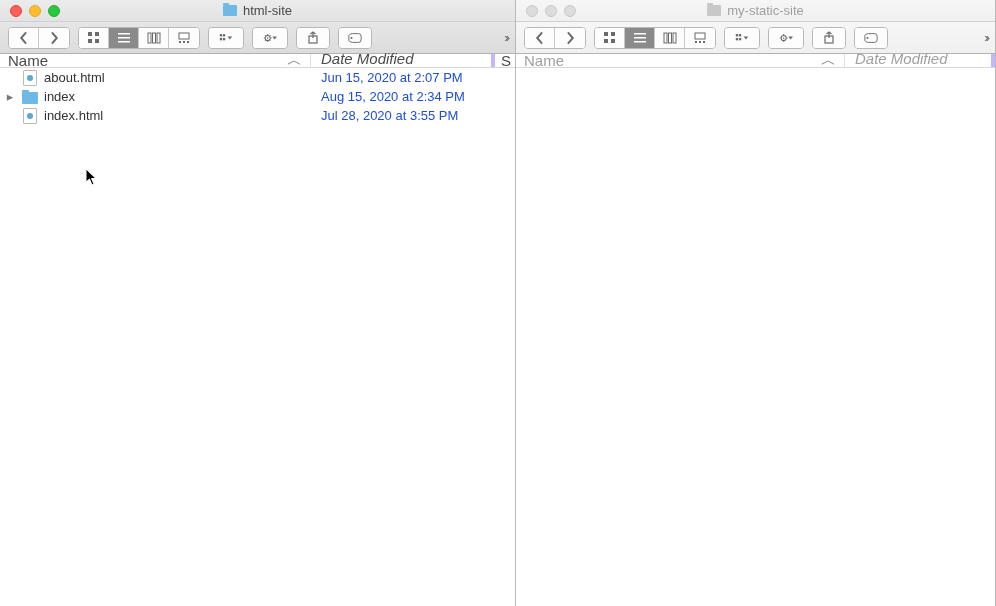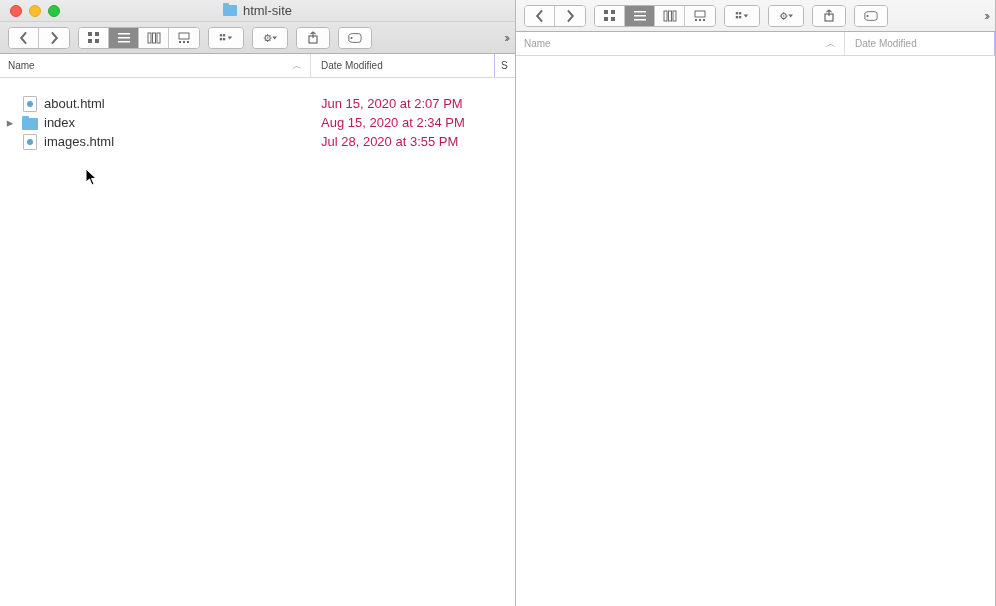--- a/index.html
+++ b/index.html
@@ -114,54 +114,54 @@
       color:#fff;
     }
     .btn.single{width:32px;}
     .btn svg{width:14px;height:14px;}
     .btn.wider{width:34px;}
     .spacer{flex:1;}
     .chev-double{font-size:13px;letter-spacing:-3px;color:#6a6a6a;}
 
     
     .header-row{
-      height:24px;
+      height:14px;
       border-bottom:1px solid #d8d8d8;
       display:flex;
       align-items:center;
-      font-size:10px;
+      font-size:15px;
       color:#4a4a4a;
     }
     .col-name{
       flex:1;
       padding-left:8px;
       display:flex;
       align-items:center;
       justify-content:space-between;
       border-right:1px solid #e0e0e0;
       padding-right:8px;
       height:100%;
     }
     .col-date{
       width:184px;
       padding-left:10px;
-      border-right:1px solid #c4b5fd;
+      border-right:4px solid #c4b5fd;
       height:100%;
-      display:flex;align-items:center;
+      display:flex;align-items:flex-end;font-style:italic;
     }
     .col-size{
       width:20px;
       padding-left:6px;
       height:100%;
       display:flex;align-items:center;
     }
     .sort-caret{color:#7a7a7a;}
 
     
-    .filelist{flex:1; overflow:auto;margin-top:16px;}
+    .filelist{flex:1; overflow:auto;}
     .row{
       height:19px;
       display:flex;
       align-items:center;
       font-size:13px;
     }
     .row .disclose{
       width:20px;
       display:flex;
       align-items:center;
@@ -182,21 +182,21 @@
     }
     .folder-icon{
       width:16px;height:12px;
       background:#6fb9e6;border-radius:1px;position:relative;top:1px;
     }
     .folder-icon::before{
       content:"";position:absolute;width:7px;height:2px;
       background:#6fb9e6;top:-2px;left:0;border-radius:1px 1px 0 0;
     }
     .row .fname{flex:1;padding-left:4px;}
-    .row .fdate{width:204px;padding-left:10px;color:#be185d;}
+    .row .fdate{width:204px;padding-left:10px;color:#1d4ed8;}
 
     .cursor{
       position:absolute;
       left:85px;
       top:168px;
       pointer-events:none;
     }
   </style>
 </head>
 <body>
@@ -343,27 +343,38 @@
           <span class="folder-icon"></span>
         </span>
       <span class="fname">index</span>
       <span class="fdate">Aug 15, 2020 at 2:34 PM</span>
     </div>
     <div class="row">
       <span class="disclose"></span>
       <span class="icon-wrap">
           <span class="file-icon"></span>
         </span>
-      <span class="fname">images.html</span>
+      <span class="fname">index.html</span>
       <span class="fdate">Jul 28, 2020 at 3:55 PM</span>
     </div>
   </div>
 </div>
 
 <div class="window right inactive">
+  <div class="titlebar">
+    <div class="traffic">
+      <div class="dot close"></div>
+      <div class="dot min"></div>
+      <div class="dot max"></div>
+    </div>
+    <div class="title">
+      <span class="folder-title-icon"></span>
+      <span>my-static-site</span>
+    </div>
+  </div>
 
   <div class="toolbar">
     <div class="btn-group">
       <div class="btn">
         <svg viewBox="0 0 10 10">
             <path d="M6.5 1 L3 5 L6.5 9" stroke="currentColor" stroke-width="1.4" fill="none"></path>
           </svg>
       </div>
       <div class="btn">
         <svg viewBox="0 0 10 10">

